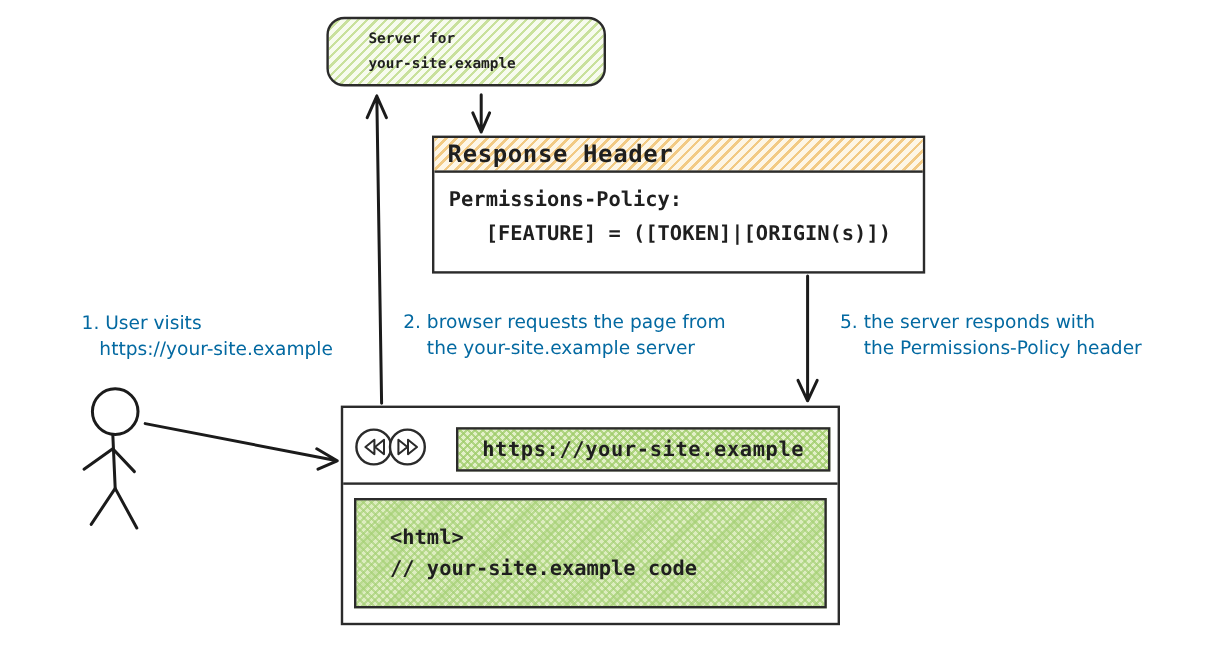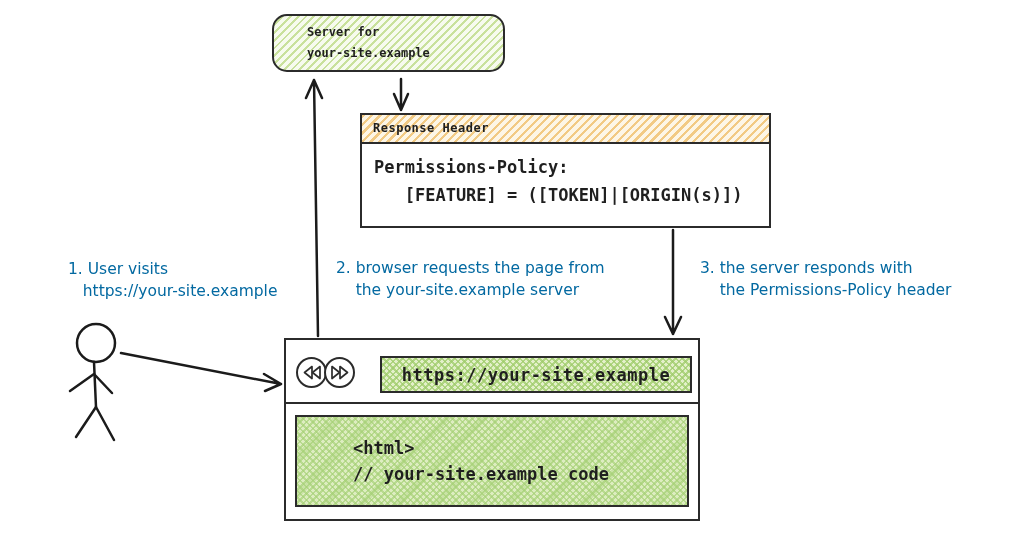--- a/index.html
+++ b/index.html
@@ -44,21 +44,21 @@
 
   
   .response-box{
     position:absolute; left:360px; top:113px; width:411px; height:115px;
     border:2px solid #2b2b2b; background:#ffffff; z-index:2;
   }
   .response-title{
     height:29px; line-height:27px;
     padding-left:11px;
     font-family:"DejaVu Sans Mono", monospace;
-    font-size:12px; font-weight:bold; letter-spacing:0.5px;
+    font-size:20px; font-weight:bold; letter-spacing:0.5px;
     border-bottom:2px solid #2b2b2b;
     background:
       repeating-linear-gradient(135deg, var(--orange-hatch) 0 2.2px, rgba(255,255,255,0) 2.2px 6px),
       #fdf6e6;
   }
   .response-body{
     font-family:"DejaVu Sans Mono", monospace;
     font-size:17px; font-weight:bold; line-height:28px;
     padding:9px 0 0 12px; white-space:pre;
   }
@@ -114,21 +114,21 @@
     background:
       repeating-linear-gradient(135deg, rgba(165,208,117,0.65) 0 1.8px, rgba(255,255,255,0) 1.8px 4.6px),
       repeating-linear-gradient(45deg,  rgba(165,208,117,0.65) 0 1.8px, rgba(255,255,255,0) 1.8px 4.6px),
       repeating-linear-gradient(135deg, rgba(165,208,117,0.35) 0 6px, rgba(255,255,255,0) 6px 26px),
       #ddedc0;
     display:flex; align-items:center;
   }
   .content pre{
     font-family:"DejaVu Sans Mono", monospace;
     font-size:17px; font-weight:bold; line-height:26px;
-    margin-left:28px; white-space:pre;padding-left:28px;
+    margin-left:28px; white-space:pre;
   }
 </style>
 </head>
 <body>
 
 <div class="canvas">
 
   <svg class="overlay" width="1012" height="538" viewBox="0 0 1012 538">
     <g stroke="#1b1b1b" stroke-width="2.5" fill="none" stroke-linecap="round" stroke-linejoin="round">
 
@@ -155,21 +155,21 @@
   <div class="response-box">
     <div class="response-title">Response Header</div>
     <pre class="response-body">Permissions-Policy:
    [FEATURE] = ([TOKEN]|[ORIGIN(s)])</pre>
   </div>
 
   <div class="step-label step-1">1. User visits
    https://your-site.example</div>
   <div class="step-label step-2">2. browser requests the page from
     the your-site.example server</div>
-  <div class="step-label step-3">3. the server responds with
+  <div class="step-label step-3">5. the server responds with
     the Permissions-Policy header</div>
 
   <div class="browser">
     <div class="toolbar">
       <div class="navbtn back">
         <svg width="22" height="17" viewBox="0 0 22 17">
           <g stroke="#2b2b2b" stroke-width="1.7" fill="none" stroke-linejoin="round">
             <path d="M11,2.5 L3.5,8.5 L11,14.5 Z"></path>
             <path d="M19,2.5 L11.5,8.5 L19,14.5 Z"></path>
           </g>

